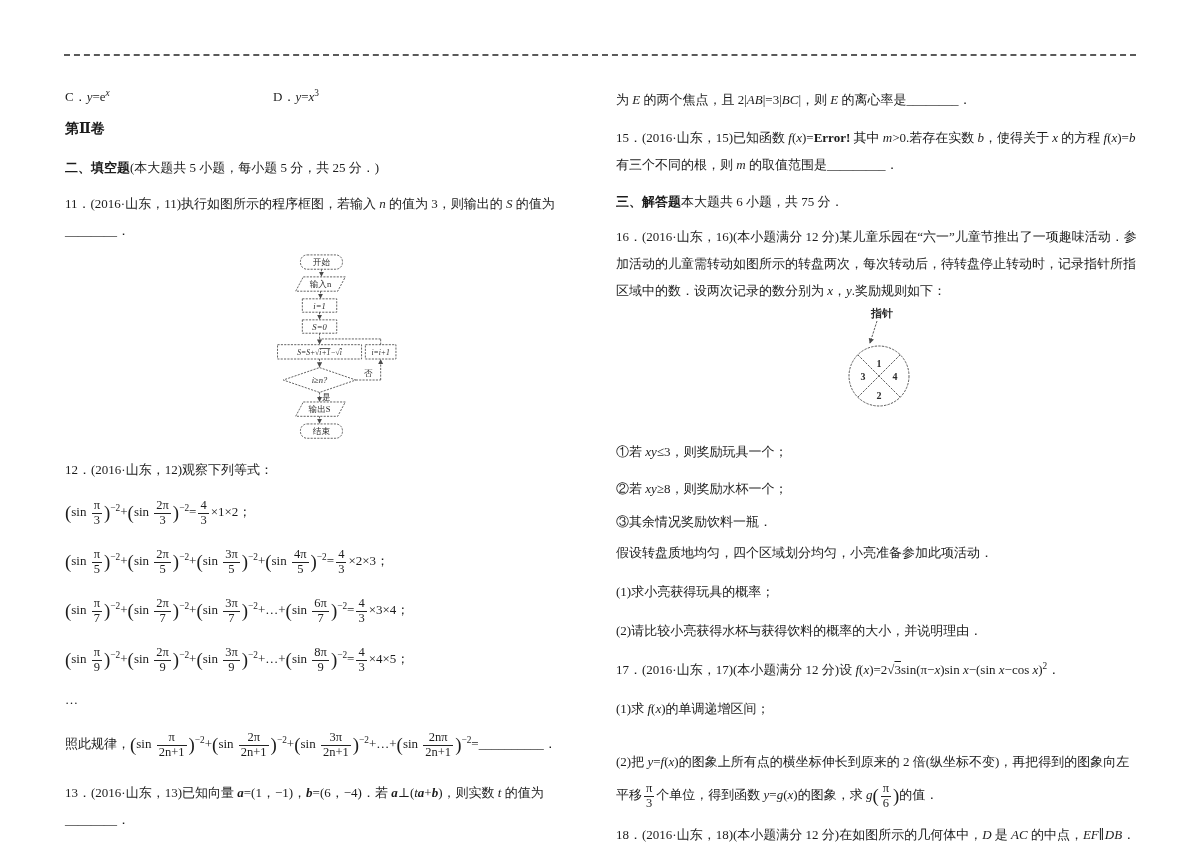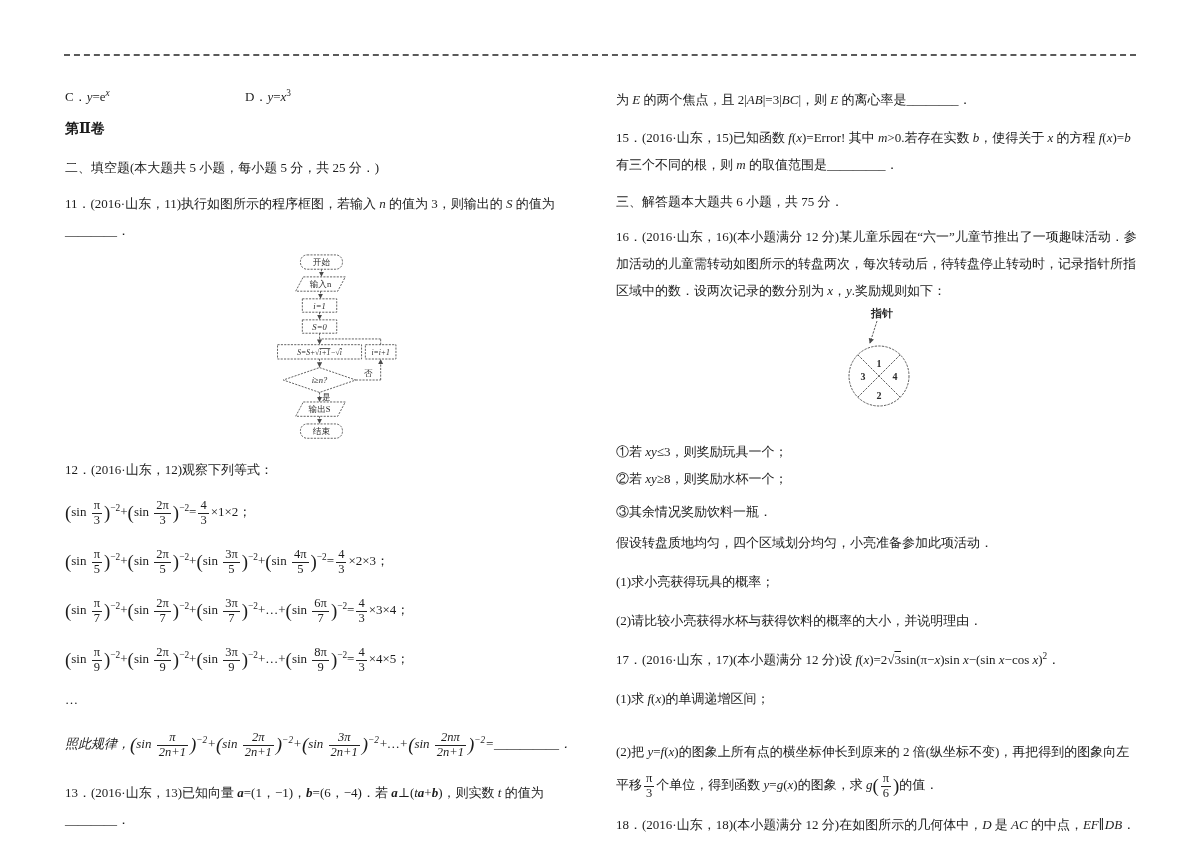--- a/index.html
+++ b/index.html
@@ -6,33 +6,33 @@
   body{
     width:1200px;height:848px;position:relative;background:#ffffff;
     color:#1c1c1c;font-family:"Liberation Serif","DejaVu Serif",serif;
     font-size:13px;overflow:hidden;
   }
   .divider{position:absolute;top:54px;left:64px;width:1072px;border-top:2px dashed #5a5a5a;height:0;}
   .col{position:absolute;top:86px;}
   #col-left{left:65px;width:532px;}
   #col-right{left:616px;width:526px;}
   .p{line-height:27px;margin:0 0 9px 0;}
-  .opts{display:flex;margin:2px 0 14px 0;line-height:18px;}
+  .opts{display:flex;margin:2px 0 14px 0;line-height:18px;gap:28px;}
   .opts .opt{width:180px;}
   .center-heading{text-align:left;font-weight:700;font-size:14px;margin:2px 0 16px 0;}
   .eq{display:block;line-height:34px;margin:0 0 15px 0;white-space:nowrap;}
   .eq-dots{line-height:18px;margin:0 0 16px 0;}
-  .eq-general{line-height:38px;margin:0 0 16px 0;font-style:italic;}
+  .eq-general{line-height:38px;margin:0 0 16px 0;}
   .frac{display:inline-block;vertical-align:middle;text-align:center;line-height:1.1;font-size:12.5px;margin:0 2px;}
   .frac .num{display:block;border-bottom:1px solid #222;padding:0 2px;}
   .frac .den{display:block;padding:0 2px;}
   .sup{vertical-align:super;font-size:0.72em;line-height:1;}
   .par{font-size:1.45em;vertical-align:middle;line-height:1;}
   .it{font-style:italic;}
-  .bd{font-weight:400;}
+  .bd{font-weight:700;}
   .bdit{font-weight:700;font-style:italic;}
   .sqrt{white-space:nowrap;}
   .sqrt .radand{text-decoration:overline;}
   .fig{text-align:center;}
   #flowchart-wrap{margin:4px 0 8px 0;}
   #spinner-wrap{margin:2px 0 10px 0;font-weight:bold;}
   svg text{font-family:"Liberation Serif","DejaVu Serif",serif;fill:#2a2a2a;}
 </style>
 </head>
 <body>
@@ -130,21 +130,21 @@
       <g font-size="10" text-anchor="middle" stroke="none">
         <text x="78" y="11" font-size="11">指针</text>
         <text x="75" y="61">1</text>
         <text x="91" y="74">4</text>
         <text x="75" y="93">2</text>
         <text x="59" y="74">3</text>
       </g>
     </svg>
   </div>
 
-  <div class="p" style="margin-bottom:0"><span class="">①若 </span><span class="it">xy</span><span class="">≤3，则奖励玩具一个；</span></div>
+  <div class="p" style="margin-bottom:10px"><span class="">①若 </span><span class="it">xy</span><span class="">≤3，则奖励玩具一个；</span></div>
   <div class="p" style="margin-bottom:6px"><span class="">②若 </span><span class="it">xy</span><span class="">≥8，则奖励水杯一个；</span></div>
   <div class="p" style="margin-bottom:4px"><span class="">③其余情况奖励饮料一瓶．</span></div>
   <div class="p" style="margin-bottom:12px"><span class="">假设转盘质地均匀，四个区域划分均匀，小亮准备参加此项活动．</span></div>
   <div class="p" style="margin-bottom:12px"><span class="">(1)求小亮获得玩具的概率；</span></div>
   <div class="p" style="margin-bottom:12px"><span class="">(2)请比较小亮获得水杯与获得饮料的概率的大小，并说明理由．</span></div>
   <div class="p" style="margin-bottom:12px"><span class="">17．(2016·山东，17)(本小题满分 12 分)设 </span><span class="it">f</span><span class="">(</span><span class="it">x</span><span class="">)=2</span><span class="sqrt"><span>√</span><span class="radand">3</span></span><span class="">sin(π−</span><span class="it">x</span><span class="">)sin </span><span class="it">x</span><span class="">−(sin </span><span class="it">x</span><span class="">−cos </span><span class="it">x</span><span class="">)</span><span class="sup">2</span><span class="">．</span></div>
   <div class="p" style="margin-bottom:23px"><span class="">(1)求 </span><span class="it">f</span><span class="">(</span><span class="it">x</span><span class="">)的单调递增区间；</span></div>
   <div class="p" style="line-height:33px;margin-bottom:10px"><span class="">(2)把 </span><span class="it">y</span><span class="">=</span><span class="it">f</span><span class="">(</span><span class="it">x</span><span class="">)的图象上所有点的横坐标伸长到原来的 2 倍(纵坐标不变)，再把得到的图象向左平移</span><span class="frac"><span class="num">π</span><span class="den">3</span></span><span class="">个单位，得到函数 </span><span class="it">y</span><span class="">=</span><span class="it">g</span><span class="">(</span><span class="it">x</span><span class="">)的图象，求 </span><span class="it">g</span><span class="par">(</span><span class="frac"><span class="num">π</span><span class="den">6</span></span><span class="par">)</span><span class="">的值．</span></div>
   <div class="p"><span class="">18．(2016·山东，18)(本小题满分 12 分)在如图所示的几何体中，</span><span class="it">D</span><span class=""> 是 </span><span class="it">AC</span><span class=""> 的中点，</span><span class="it">EF</span><span class="">∥</span><span class="it">DB</span><span class="">．</span></div>
 </div>

